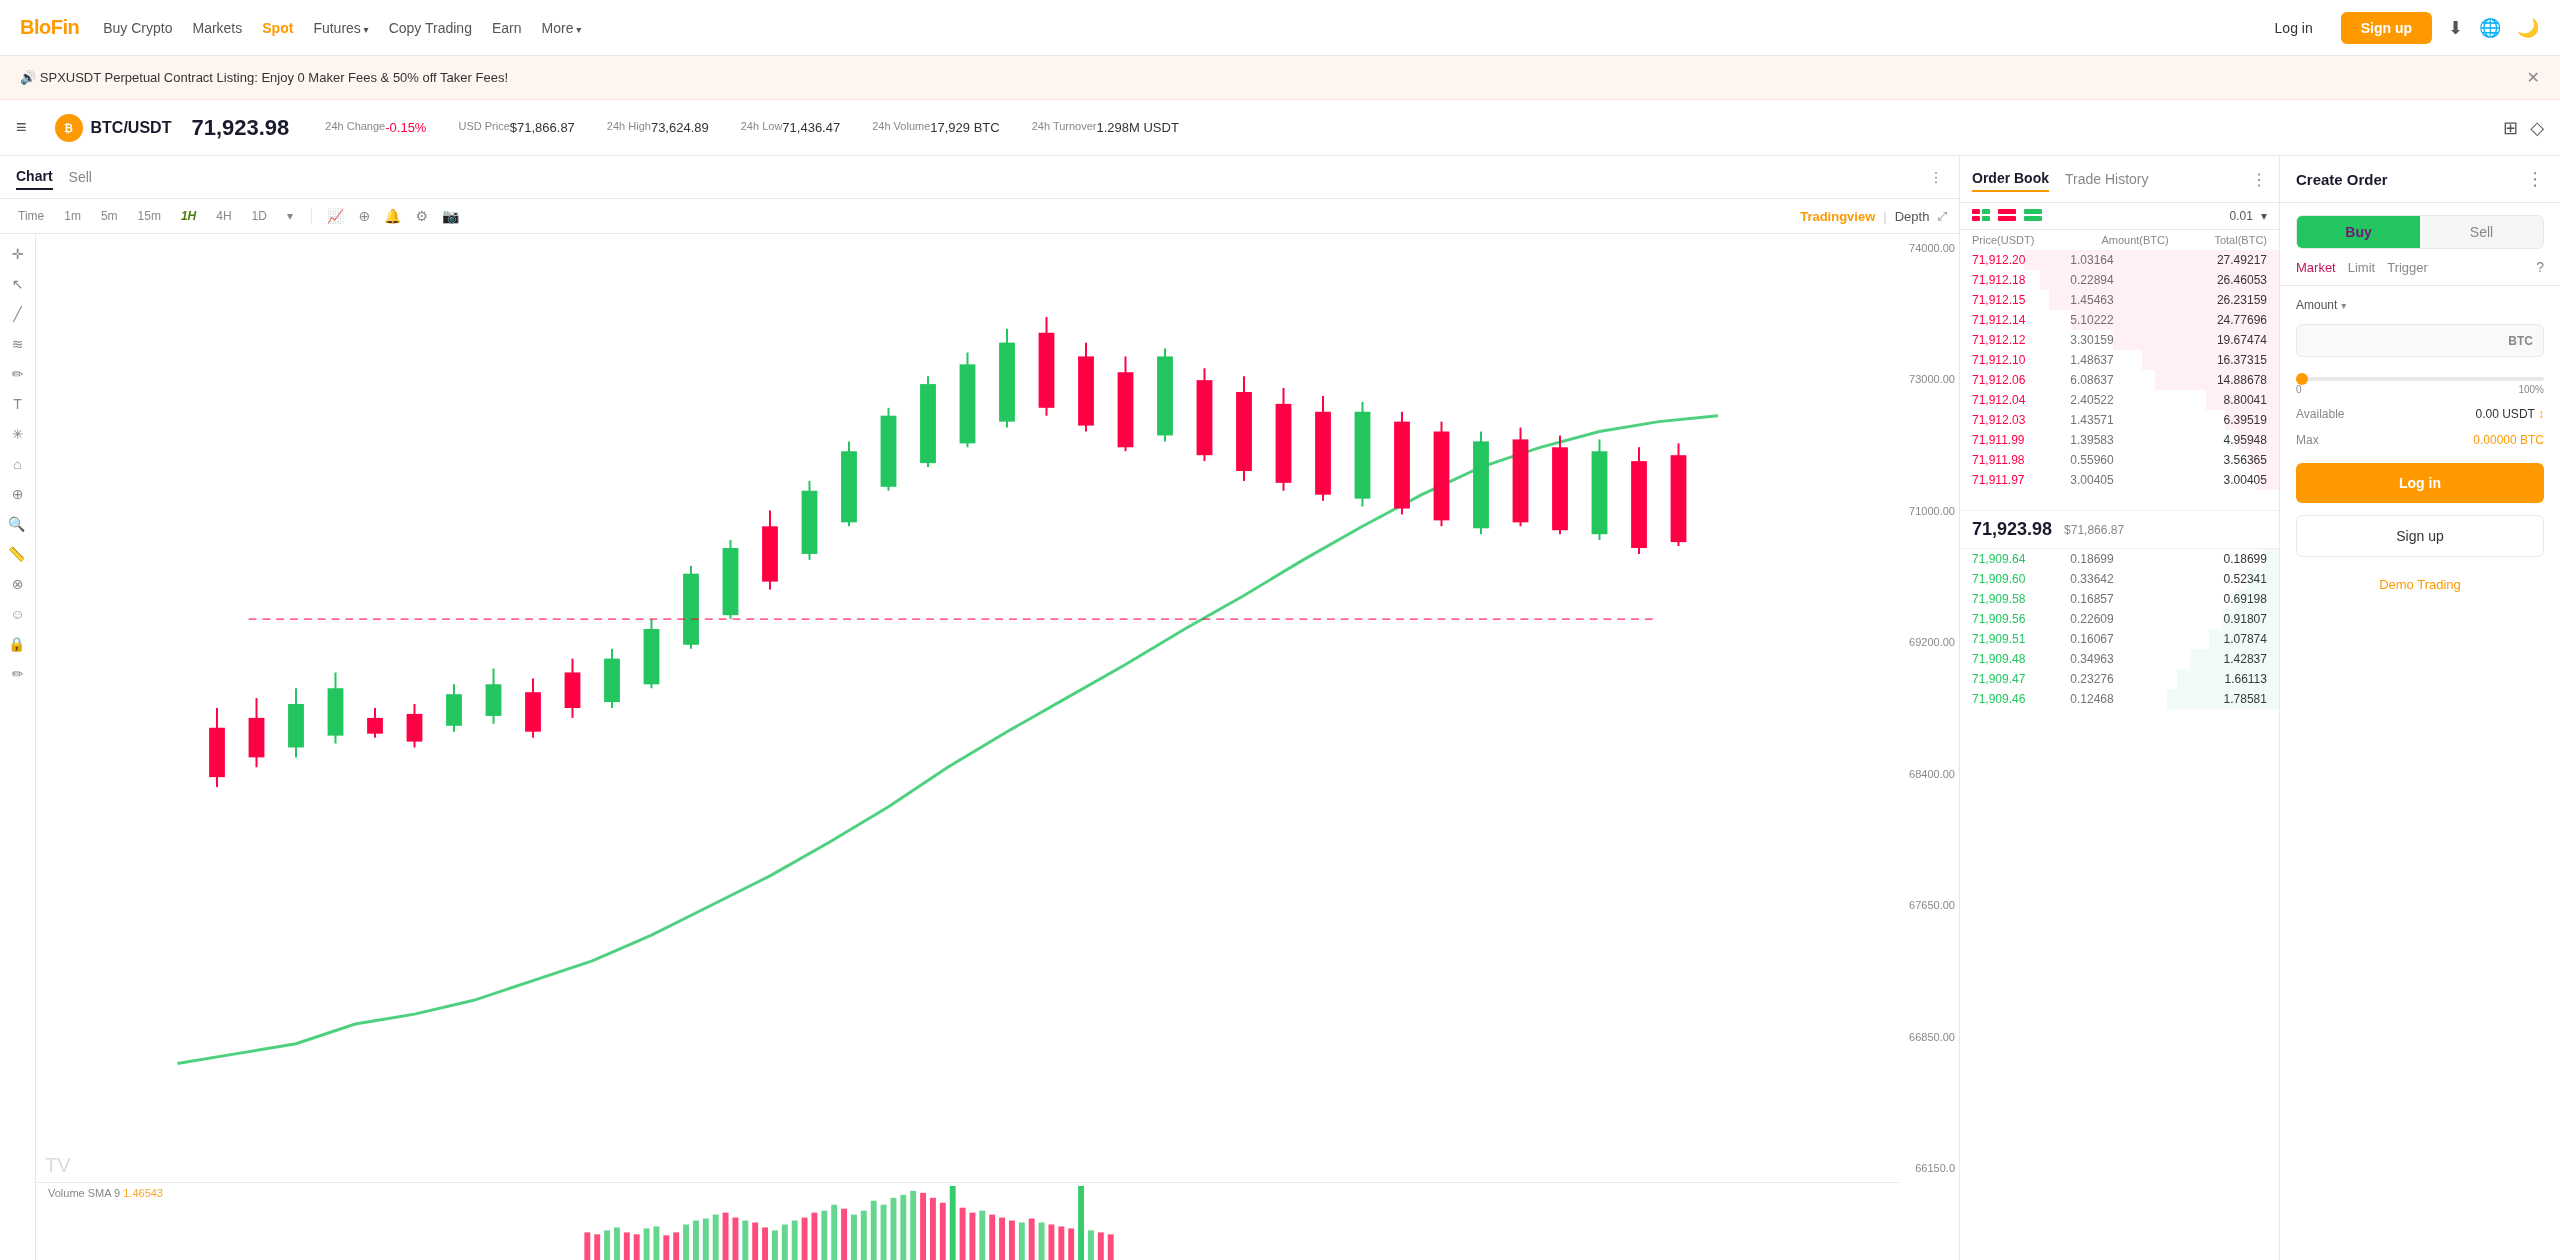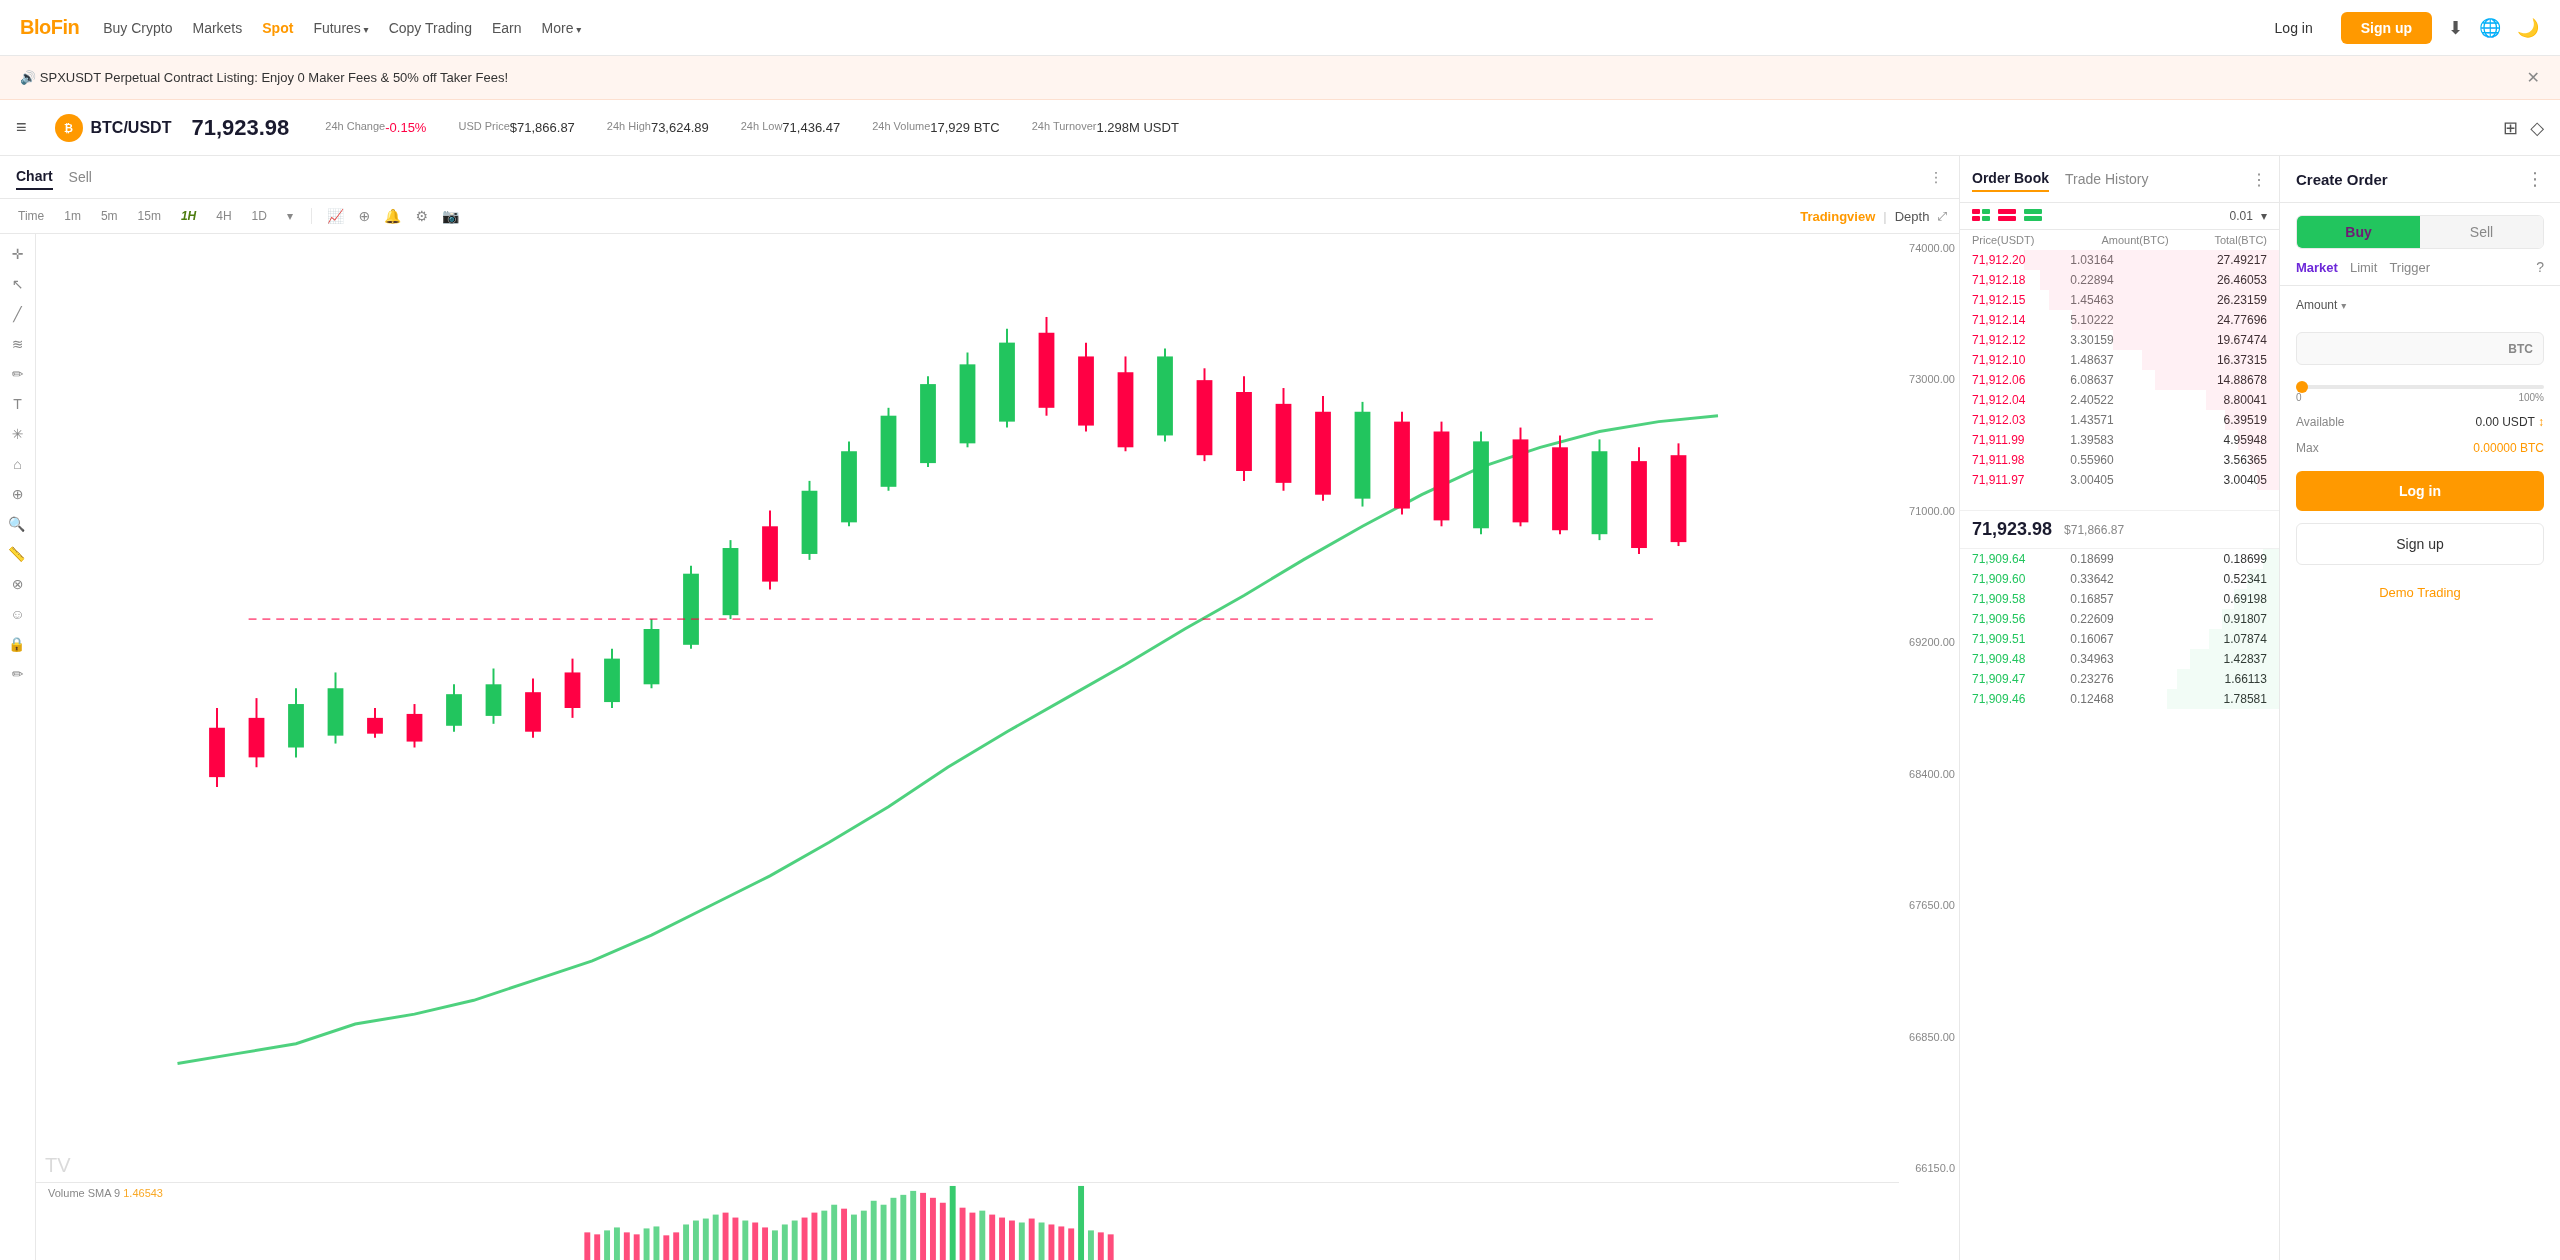--- a/index.html
+++ b/index.html
@@ -103,23 +103,23 @@
     
     .order-panel { width: 280px; display: flex; flex-direction: column; padding: 0; }
     .order-panel-header { display: flex; align-items: center; padding: 12px 16px; border-bottom: 1px solid #e8e8e8; }
     .order-panel-title { font-size: 15px; font-weight: 600; color: #1a1a2e; }
     .order-panel-menu { margin-left: auto; cursor: pointer; color: #888; font-size: 18px; }
     .order-buy-sell { display: flex; margin: 12px 16px 0; border-radius: 6px; overflow: hidden; border: 1px solid #e8e8e8; }
     .order-buy { flex: 1; background: #22c55e; color: #701a75; text-align: center; padding: 8px; font-size: 14px; font-weight: 600; cursor: pointer; border-radius: 4px 0 0 4px; }
     .order-sell { flex: 1; background: #f5f5f5; color: #888; text-align: center; padding: 8px; font-size: 14px; cursor: pointer; }
     .order-type-tabs { display: flex; align-items: center; padding: 10px 16px; gap: 12px; border-bottom: 1px solid #e8e8e8; }
     .order-type-tab { font-size: 13px; color: #888; cursor: pointer; }
-    .order-type-tab.active { color: #6d28d9; font-weight: 700; }
+    .order-type-tab.active { color: #be185d; font-weight: 400; }
     .order-form { padding: 12px 16px; display: flex; flex-direction: column; gap: 12px; }
-    .order-label { display: flex; align-items: center; gap: 4px; font-size: 12px; color: #555; margin-bottom: 20px; }
+    .order-label { display: flex; align-items: center; gap: 4px; font-size: 12px; color: #555; margin-bottom: 12px; }
     .order-input-wrap { border: 1px solid #e8e8e8; border-radius: 6px; display: flex; align-items: center; padding: 8px 10px; background: #f9f9f9; }
     .order-input { flex: 1; border: none; background: transparent; font-size: 13px; color: #1a1a2e; outline: none; }
     .order-input-suffix { font-size: 12px; color: #888; font-weight: 600; }
     .order-slider { width: 100%; height: 4px; background: #e8e8e8; border-radius: 2px; appearance: none; cursor: pointer; }
     .order-slider::-webkit-slider-thumb { appearance: none; width: 12px; height: 12px; border-radius: 50%; background: #f90; cursor: pointer; }
     .order-slider-labels { display: flex; justify-content: space-between; font-size: 10px; color: #888; }
     .order-info-row { display: flex; justify-content: space-between; align-items: center; font-size: 12px; }
     .order-info-label { color: #888; }
     .order-info-value { color: #333; }
     .order-info-value.link { color: #f90; cursor: pointer; }

